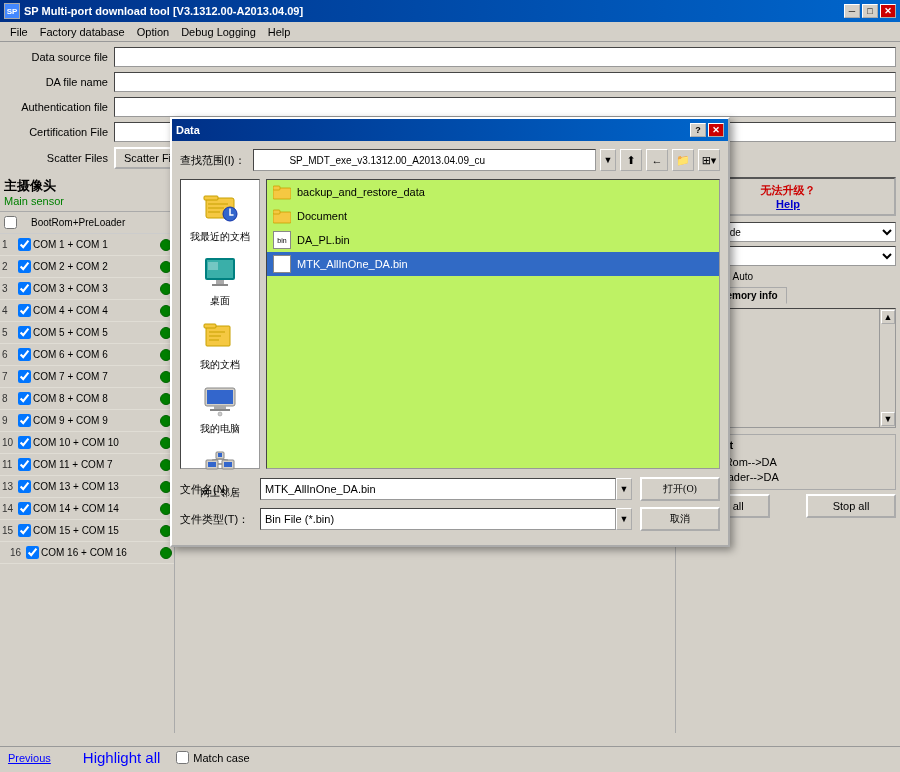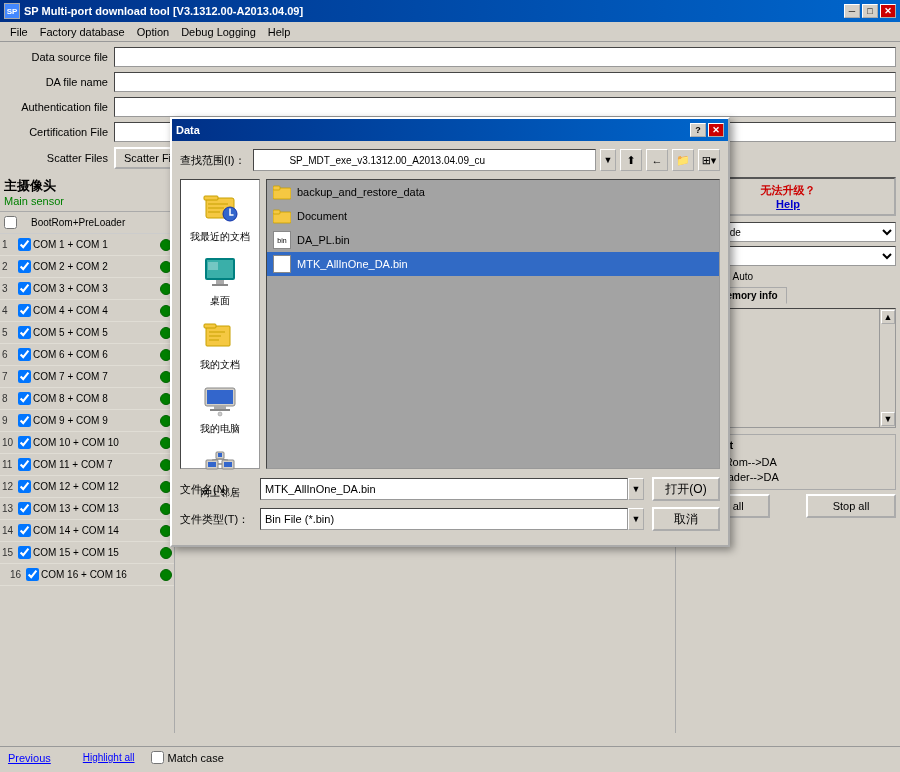--- a/index.html
+++ b/index.html
@@ -290,21 +290,21 @@
     .shortcut-icon {
       width: 40px; height: 40px;
       margin-bottom: 2px;
       display: flex; align-items: center; justify-content: center;
     }
     .shortcut-label { font-size: 10px; color: black; }
 
     
     .file-list {
       flex: 1;
-      background: #a3a3a3;
+      background: #bef264;
       border: 1px inset #999;
       overflow-y: auto;
       text-align: center;
     }
     .file-item {
       display: flex;
       align-items: center;
       height: 24px;
       padding: 2px 6px;
       cursor: pointer;
@@ -331,24 +331,25 @@
       font-size: 11px;
       padding: 1px 4px;
     }
     .dialog-field-arrow {
       width: 16px; height: 22px;
       background: #d4d0c8; border: 1px outset #fff;
       display: flex; align-items: center; justify-content: center;
       cursor: pointer; font-size: 9px;
     }
     .dialog-action-btn {
-      width: 68px; height: 24px;
+      width: 80px; height: 24px;
       background: #d4d0c8; border: 2px outset #fff;
-      cursor: pointer; font-size: 12px;
+      cursor: pointer; font-size: 10px;
       margin-left: 8px;
+      font-family: Liberation Serif, serif;
     }
 
     
     .bootrom-header {
       display: flex;
       align-items: center;
       padding: 2px 4px;
       font-size: 10px;
       border-bottom: 1px solid #ccc;
       height: 22px;
@@ -482,26 +483,20 @@
           <div class="com-row">
     <span style="font-size:10px;width:14px;color:#333;">10</span>
     <input type="checkbox" checked="" style="margin: 0px 2px;">
     <span class="com-label">COM 10 + COM 10</span>
     <div class="com-dot"></div>
   </div>
           <div class="com-row">
     <span style="font-size:10px;width:14px;color:#333;">11</span>
     <input type="checkbox" checked="" style="margin: 0px 2px;">
     <span class="com-label">COM 11 + COM 7</span>
-    <div class="com-dot"></div>
-  </div>
-          <div class="com-row">
-    <span style="font-size:10px;width:14px;color:#333;">12</span>
-    <input type="checkbox" checked="" style="margin: 0px 2px;">
-    <span class="com-label">COM 12 + COM 12</span>
     <div class="com-dot"></div>
   </div>
           <div class="com-row">
     <span style="font-size:10px;width:14px;color:#333;">13</span>
     <input type="checkbox" checked="" style="margin: 0px 2px;">
     <span class="com-label">COM 13 + COM 13</span>
     <div class="com-dot"></div>
   </div>
           <div class="com-row">
     <span style="font-size:10px;width:14px;color:#333;">14</span>
@@ -747,21 +742,21 @@
       </div>
     </div>
 
   </div>
 
   <div class="status-bar">
     <div class="status-item">
       <span style="color:blue;text-decoration:underline;cursor:pointer;font-size:11px;">Previous</span>
     </div>
     <div class="status-item">
-      <span style="color:blue;text-decoration:underline;cursor:pointer;font-size:10px;padding-left:16px;">Highlight all</span>
+      <span style="color:blue;cursor:pointer;font-size:15px;padding-left:16px;">Highlight all</span>
     </div>
     <div class="status-item">
       <input type="checkbox" class="status-checkbox" style="">
       <span>Match case</span>
     </div>
   </div>
 
   <div class="dialog-overlay">
     <div class="open-dialog">
 

